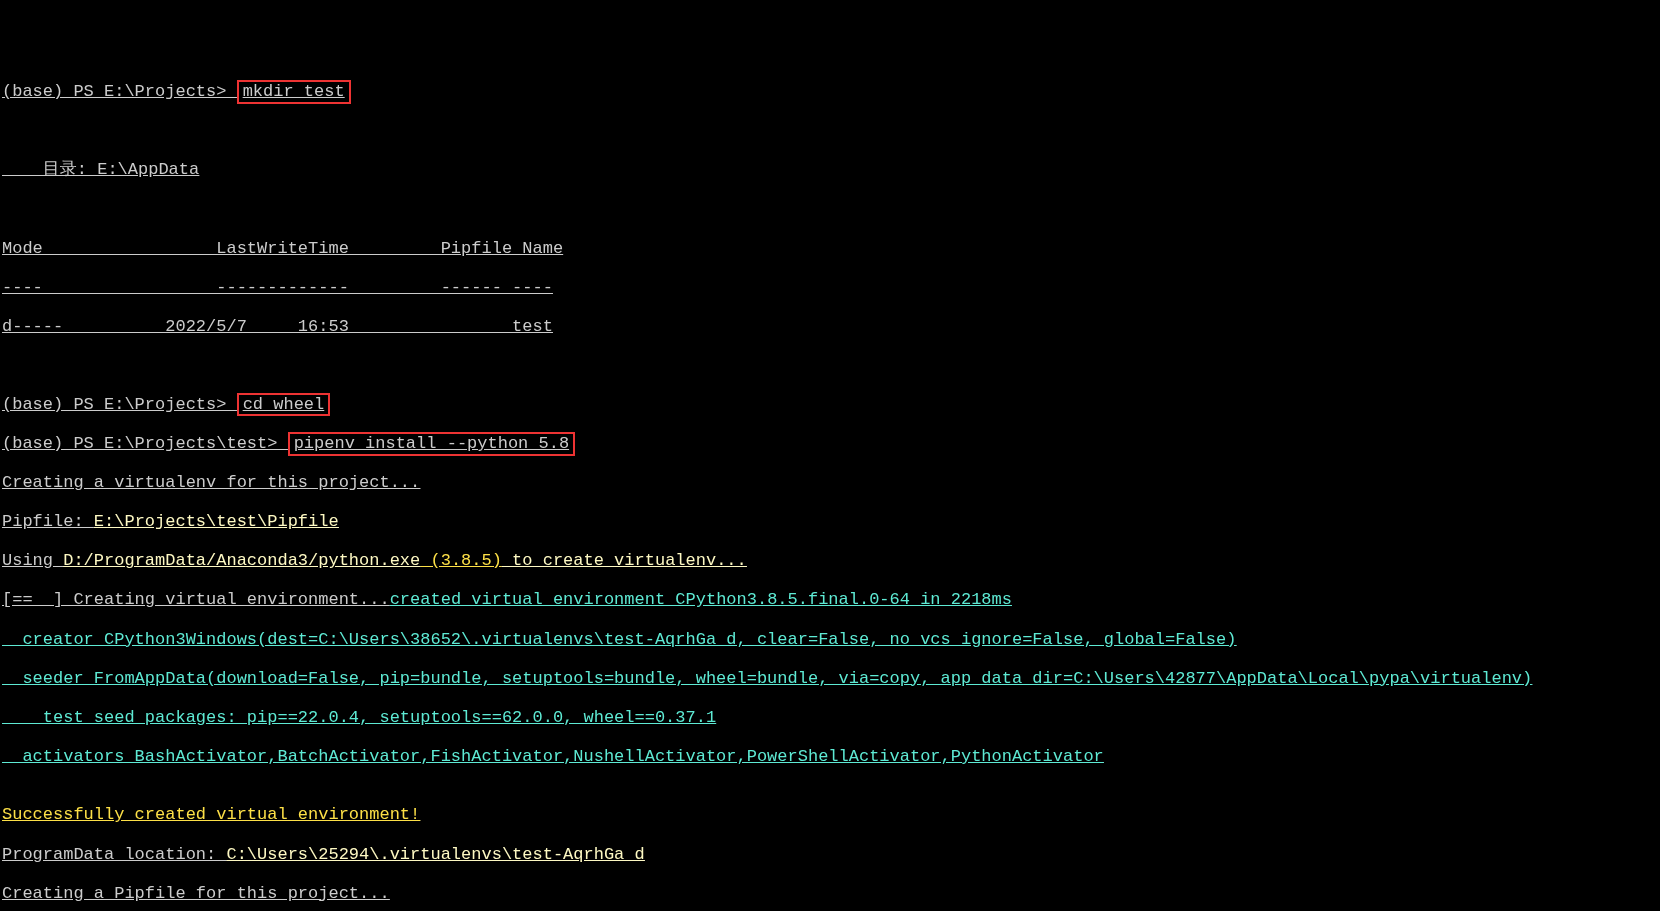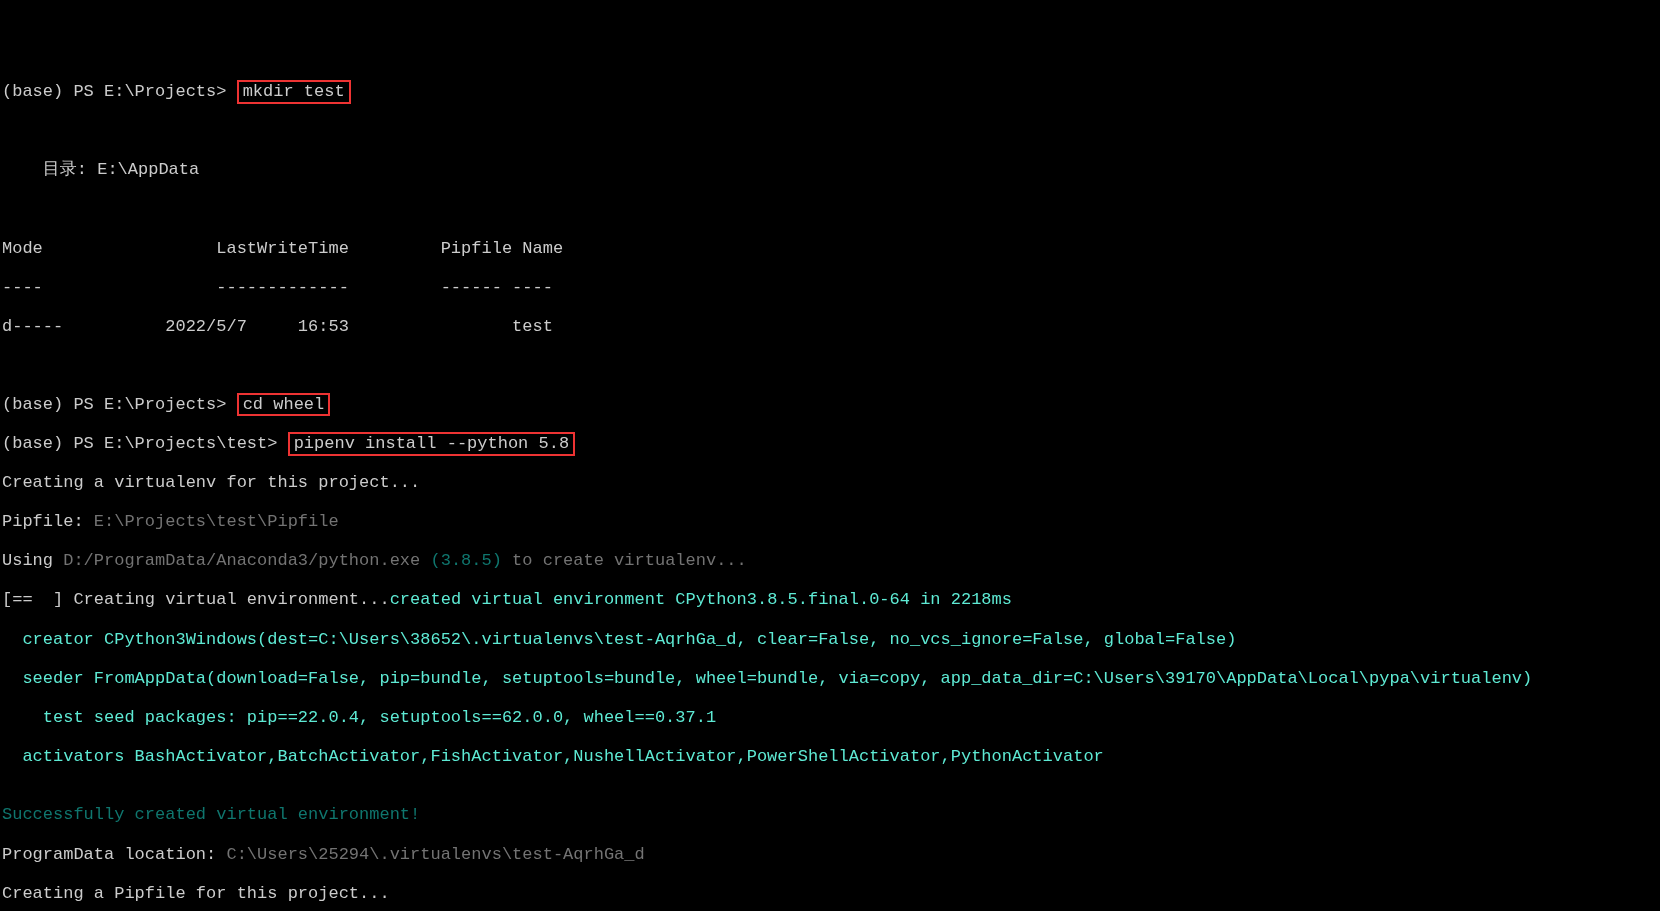--- a/index.html
+++ b/index.html
@@ -1,28 +1,28 @@
 <!DOCTYPE html>
 <html><head>
 <meta charset="utf-8">
 <style>
-  * { margin: 0; padding: 0; box-sizing: border-box; }
+  * { margin: 0; padding: 0; box-sizing: border-box; text-decoration: underline; }
   body {
     background: #000000;
     color: #cccccc;
     font-family: 'Consolas', 'Courier New', monospace;
     font-size: 17px;
     line-height: 1.15;
     padding: 4px 2px;
     white-space: pre;
   }
   .line { display: block; }
-  .green { color: #0f766e; }
+  .green { color: #fde047; }
   .blue { color: #5eead4; }
-  .yellow { color: #737373; }
+  .yellow { color: #fef9c3; }
   .boxed {
     border: 2px solid #ee3333;
     display: inline-block;
     padding: 0 4px;
     margin: -2px 0;
   }
 </style>
 </head>
 <body>
 
@@ -39,21 +39,21 @@
 <span class="line">d-----          2022/5/7     16:53                test</span>
 <span class="line"></span>
 <span class="line"></span>
 <span class="line"><span>(base) PS E:\Projects&gt; </span><span class="boxed">cd wheel</span></span>
 <span class="line"><span>(base) PS E:\Projects\test&gt; </span><span class="boxed">pipenv install --python 5.8</span></span>
 <span class="line">Creating a virtualenv for this project...</span>
 <span class="line"><span>Pipfile: </span><span class="yellow">E:\Projects\test\Pipfile</span></span>
 <span class="line"><span>Using </span><span class="yellow">D:/ProgramData/Anaconda3/python.exe</span><span class="green"> (3.8.5)</span><span class="yellow"> to create virtualenv...</span></span>
 <span class="line"><span>[==  ] Creating virtual environment...</span><span class="blue">created virtual environment CPython3.8.5.final.0-64 in 2218ms</span></span>
 <span class="line blue">  creator CPython3Windows(dest=C:\Users\38652\.virtualenvs\test-AqrhGa_d, clear=False, no_vcs_ignore=False, global=False)</span>
-<span class="line blue">  seeder FromAppData(download=False, pip=bundle, setuptools=bundle, wheel=bundle, via=copy, app_data_dir=C:\Users\39170\AppData\Local\pypa\virtualenv)</span>
+<span class="line blue">  seeder FromAppData(download=False, pip=bundle, setuptools=bundle, wheel=bundle, via=copy, app_data_dir=C:\Users\42877\AppData\Local\pypa\virtualenv)</span>
 <span class="line blue">    test seed packages: pip==22.0.4, setuptools==62.0.0, wheel==0.37.1</span>
 <span class="line blue">  activators BashActivator,BatchActivator,FishActivator,NushellActivator,PowerShellActivator,PythonActivator</span>
 <span class="line"></span>
 <span class="line green">Successfully created virtual environment!</span>
 <span class="line"><span>ProgramData location: </span><span class="yellow">C:\Users\25294\.virtualenvs\test-AqrhGa_d</span></span>
 <span class="line">Creating a Pipfile for this project...</span>
 
 
 
 

